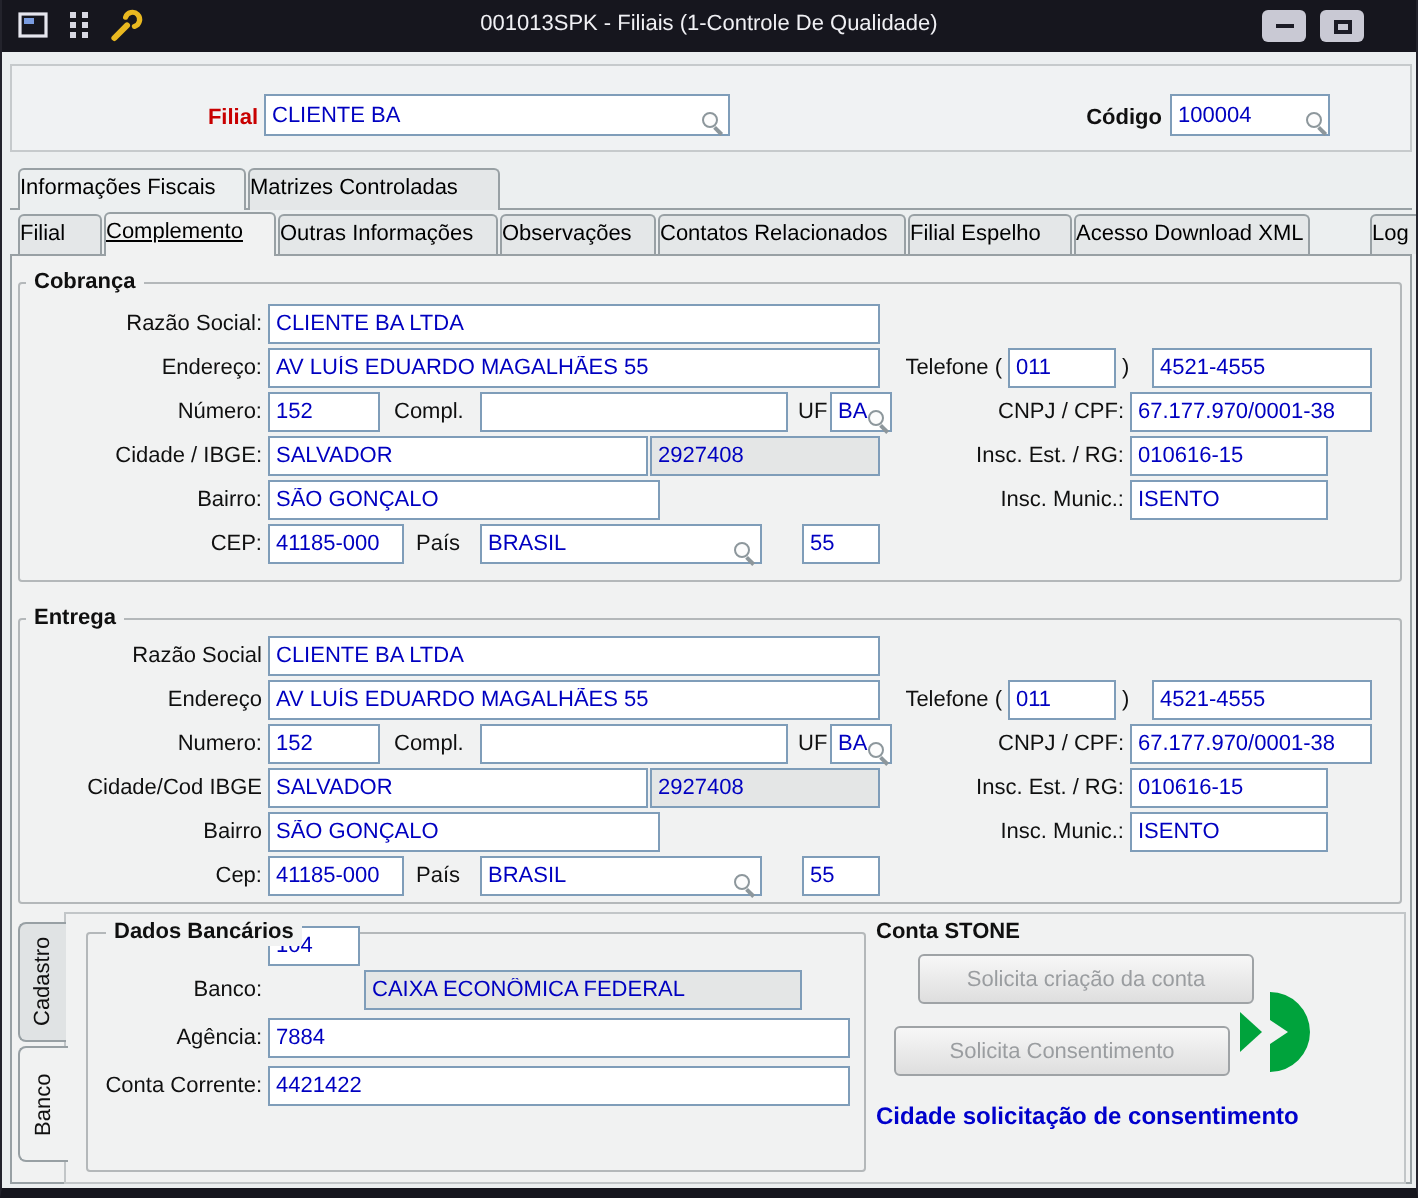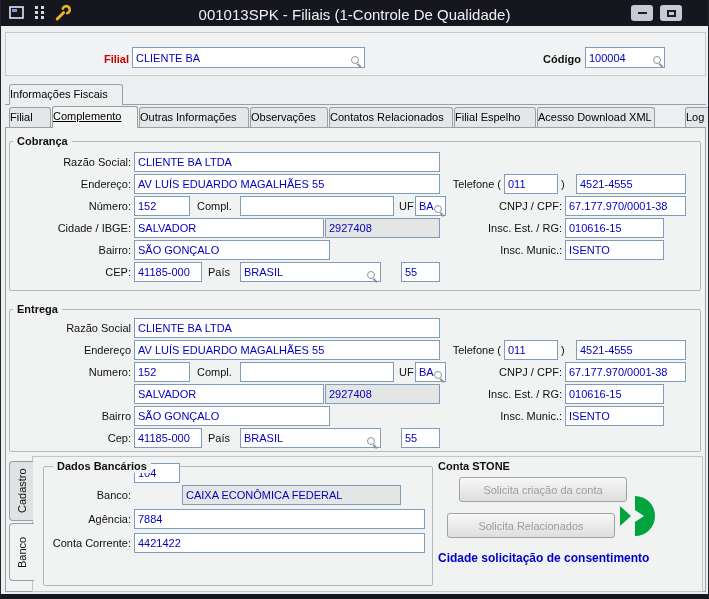--- a/index.html
+++ b/index.html
@@ -1,20 +1,20 @@
 <!DOCTYPE html>
 <html><head>
 <meta charset="utf-8">
 <style>
   html,body{margin:0;padding:0;}
   #app{position:relative;width:709px;height:599px;font-family:"Liberation Sans",sans-serif;
        background:#eceff0;overflow:hidden;box-sizing:border-box;
        border-left:1px solid #23232c;border-right:1px solid #23232c;border-bottom:5px solid #16161e;}
   .titlebar{position:absolute;left:0;top:0;width:100%;height:26px;background:#16161e;z-index:10;}
-  .title{position:absolute;left:0;right:0;top:6px;text-align:center;color:#f0f0f4;font-size:15px;}
+  .title{position:absolute;left:0;right:0;top:6px;text-align:center;color:#f0f0f4;font-size:11px;}
   .tb-icon{position:absolute;top:4px;width:18px;height:18px;}
   .wbtn{position:absolute;top:5px;width:22px;height:16px;background:#c9c9d4;border-radius:3px;
         display:flex;align-items:center;justify-content:center;cursor:pointer;}
   .glyph-min{width:9px;height:2px;background:#1c1c26;}
   .glyph-max{width:9px;height:7px;border:2px solid #1c1c26;box-sizing:border-box;}
 
   .panel{position:absolute;box-sizing:border-box;background:#f1f2f2;}
   .hline{position:absolute;height:1px;background:#98a0a4;}
 
   .lbl{position:absolute;height:20px;line-height:20px;font-size:11px;color:#101010;
@@ -96,20 +96,21 @@
   <div class="panel" style="left:4px;top:32px;width:701px;height:44px;border:1px solid #c6cacc;background:#f0f2f3;"></div>
   <div class="lbl red" style="left:55px;top:49px;width:73px;">Filial</div>
   <input class="fld" style="left: 131px; top: 47px; width: 233px; height: 21px;" value="CLIENTE BA">
   <span class="mag" style="left:350px;top:56px;"></span>
   <div class="lbl bold" style="left:510px;top:49px;width:70px;">Código</div>
   <input class="fld" style="left: 584px; top: 47px; width: 80px; height: 21px;" value="100004">
   <span class="mag" style="left:652px;top:56px;"></span>
 
   <div class="hline" style="left:4px;top:104px;width:701px;"></div>
   <div class="tab active" style="left:8px;top:84px;width:114px;height:21px;background:#eceff0;">Informações Fiscais</div>
+  <div class="tab" style="left:123px;top:84px;width:126px;height:21px;">Matrizes Controladas</div>
 
   <div class="panel" style="left:4px;top:127px;width:701px;height:465px;border:1px solid #98a0a4;"></div>
 
   <div class="tab" style="left:8px;top:107px;width:42px;">Filial</div>
   <div class="tab" style="left:138px;top:107px;width:110px;">Outras Informações</div>
   <div class="tab active" style="left:51px;top:106px;width:86px;height:22px;"><span class="u">Complemento</span></div>
   <div class="tab" style="left:249px;top:107px;width:78px;">Observações</div>
   <div class="tab" style="left:328px;top:107px;width:124px;">Contatos Relacionados</div>
   <div class="tab" style="left:453px;top:107px;width:82px;">Filial Espelho</div>
   <div class="tab" style="left:536px;top:107px;width:118px;">Acesso Download XML</div>
@@ -170,20 +171,21 @@
   <input class="fld" style="left: 133px; top: 340px; width: 306px;" value="AV LUÍS EDUARDO MAGALHÃES 55">
 
   <div class="lbl" style="left:30px;top:362px;width:100px;">Numero:</div>
   <input class="fld" style="left: 133px; top: 362px; width: 56px;" value="152">
   <div class="lbl lbl-l" style="left:196px;top:362px;width:40px;">Compl.</div>
   <input class="fld" style="left: 239px; top: 362px; width: 154px;">
   <div class="lbl lbl-l" style="left:398px;top:362px;width:16px;">UF</div>
   <input class="fld" style="left: 414px; top: 362px; width: 31px;" value="BA">
   <span class="mag" style="left:433px;top:371px;"></span>
 
+  <div class="lbl" style="left:30px;top:384px;width:100px;">Cidade/Cod IBGE</div>
   <input class="fld" style="left: 133px; top: 384px; width: 190px;" value="SALVADOR">
   <input class="fld ro" style="left: 324px; top: 384px; width: 115px;" value="2927408">
 
   <div class="lbl" style="left:30px;top:406px;width:100px;">Bairro</div>
   <input class="fld" style="left: 133px; top: 406px; width: 196px;" value="SÃO GONÇALO">
 
   <div class="lbl" style="left:30px;top:428px;width:100px;">Cep:</div>
   <input class="fld" style="left: 133px; top: 428px; width: 68px;" value="41185-000">
   <div class="lbl lbl-l" style="left:207px;top:428px;width:28px;">País</div>
   <input class="fld" style="left: 239px; top: 428px; width: 141px;" value="BRASIL">
@@ -220,21 +222,21 @@
   <input class="fld ro" style="left: 181px; top: 485px; width: 219px;" value="CAIXA ECONÔMICA FEDERAL">
 
   <div class="lbl" style="left:40px;top:509px;width:90px;">Agência:</div>
   <input class="fld" style="left: 133px; top: 509px; width: 291px;" value="7884">
 
   <div class="lbl" style="left:30px;top:533px;width:100px;">Conta Corrente:</div>
   <input class="fld" style="left: 133px; top: 533px; width: 291px;" value="4421422">
 
   <div class="gtitle" style="left:437px;top:459px;background:transparent;padding:0;">Conta STONE</div>
   <button class="btn" style="left:446px;top:477px;width:168px;height:25px;margin-left:12px;">Solicita criação da conta</button>
-  <button class="btn" style="left:446px;top:513px;width:168px;height:25px;">Solicita Relacionados</button>
+  <button class="btn" style="left:446px;top:513px;width:168px;height:25px;">Solicita Consentimento</button>
   <div style="position:absolute;left:618px;top:494px;width:40px;height:46px;">
     <svg width="40" height="44" viewBox="0 0 40 44">
       <polygon points="1,12 1,32 12,22" fill="#00A33C"></polygon>
       <path d="M16 2 A20 20 0 1 1 16 42 L16 28 L25 22 L16 16 Z" fill="#00A33C"></path>
     </svg>
   </div>
   <div class="status" style="left:437px;top:551px;">Cidade solicitação de consentimento</div>
 
 </div>
 

